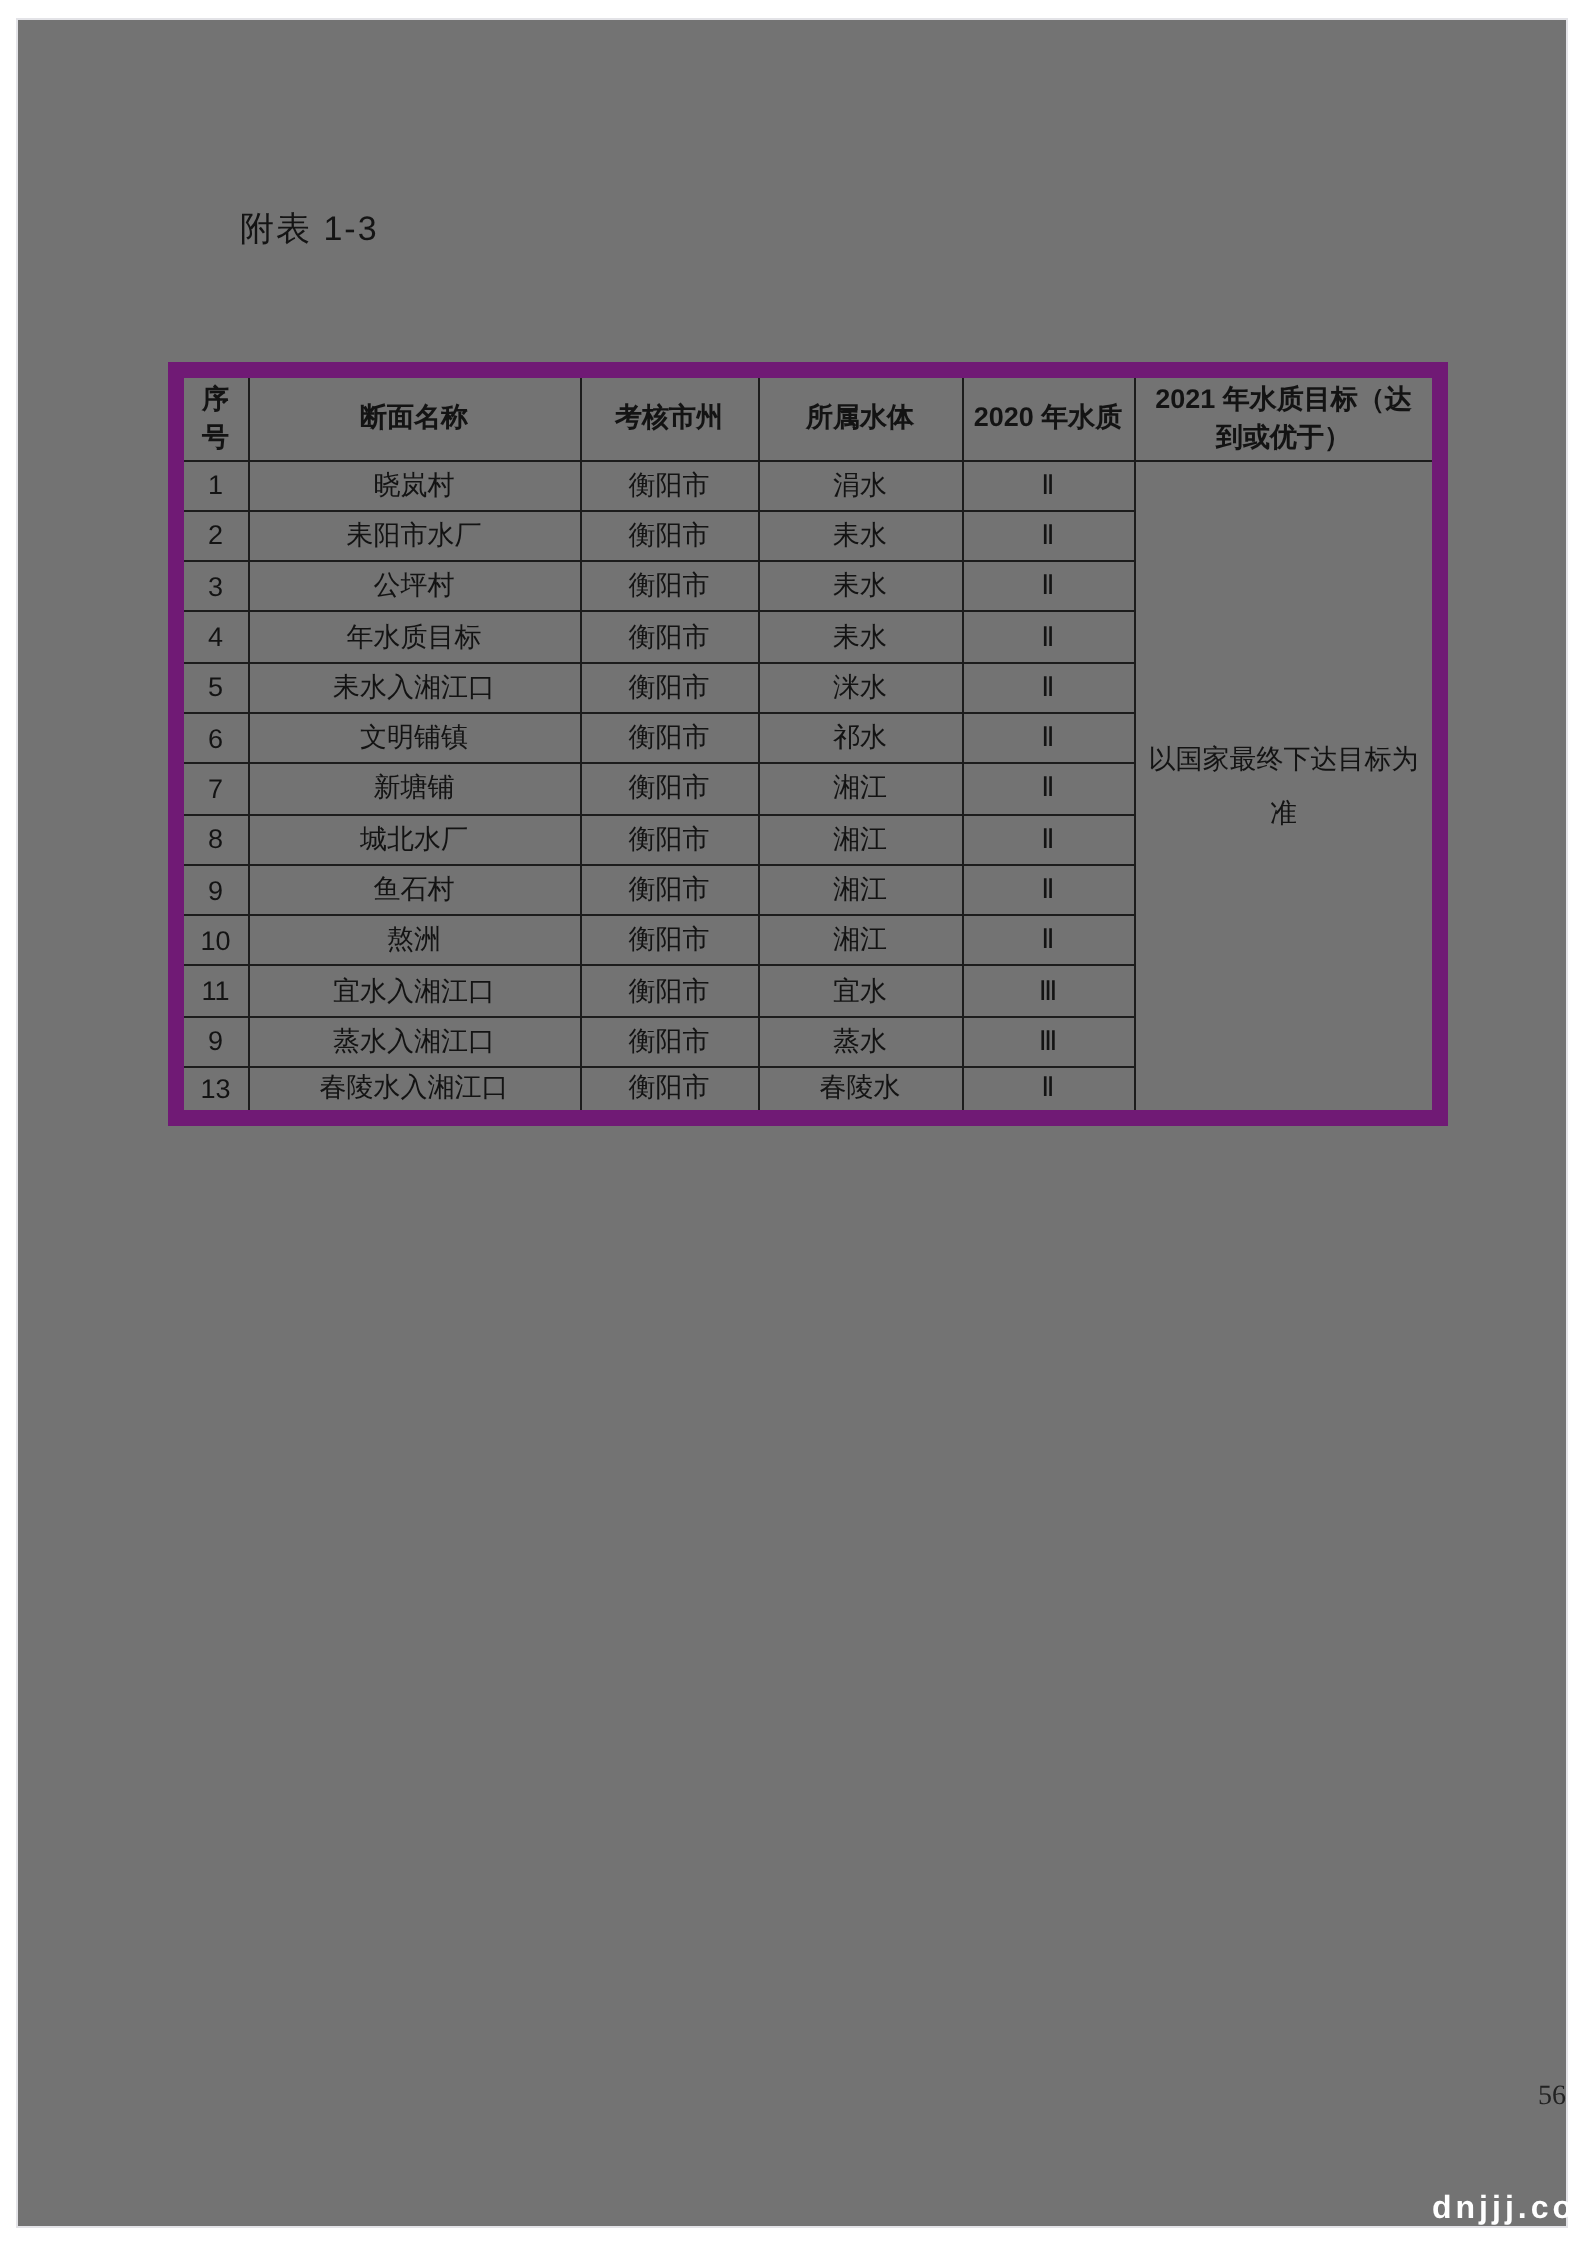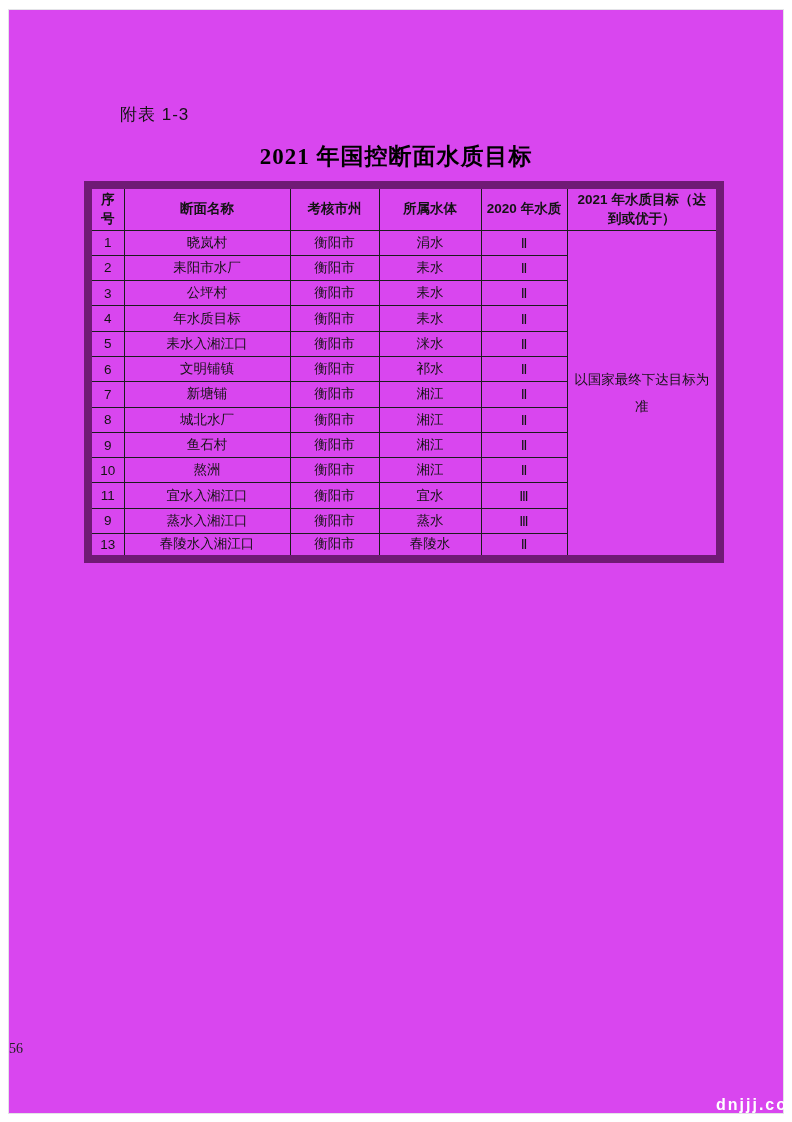--- a/index.html
+++ b/index.html
@@ -7,21 +7,21 @@
   body {
     width: 792px; height: 1122px;
     position: relative;
     font-family: "Liberation Sans", "DejaVu Sans", sans-serif;
     color: #1a1a1a;
     overflow: hidden;
   }
   .page {
     position: absolute;
     left: 8px; top: 9px; right: 8px; bottom: 8px;
-    background: #d946ef;
+    background: #737373;
     border: 1px solid #e3e3e7;
   }
   .appendix-label {
     position: absolute;
     left: 111px; top: 93px;
     font-size: 17px;
     letter-spacing: 1px;
     color: #141414;
   }
   .doc-title {
@@ -67,21 +67,21 @@
   td.merged-note {
     font-size: 13.5px;
     line-height: 2.0;
     padding: 0 7px;
     text-align: center;
   }
   .page-number {
     position: absolute;
     left: 0; right: 0;
     top: 1031px;
-    text-align: left;
+    text-align: right;
     font-family: "Liberation Serif", "DejaVu Serif", serif;
     font-size: 14px;
     color: #222;
   }
   .watermark {
     position: absolute;
     right: -5px; bottom: -1px;
     font-size: 16px;
     font-weight: bold;
     letter-spacing: 2px;
@@ -90,21 +90,20 @@
     margin-top: 21px;
   }
 </style>
 </head>
 <body>
 
 <div class="page">
 
   <div class="appendix-label">附表 1-3</div>
 
-  <div class="doc-title">2021 年国控断面水质目标</div>
 
   <div class="table-wrap">
     <table class="wq">
       <colgroup>
         <col style="width:36px">
         <col style="width:166px">
         <col style="width:89px">
         <col style="width:102px">
         <col style="width:86px">
         <col style="width:153px">

